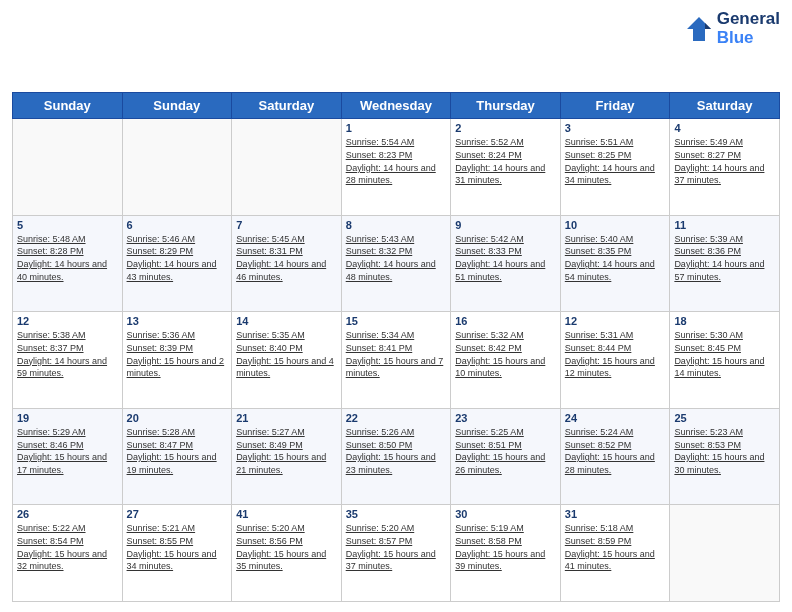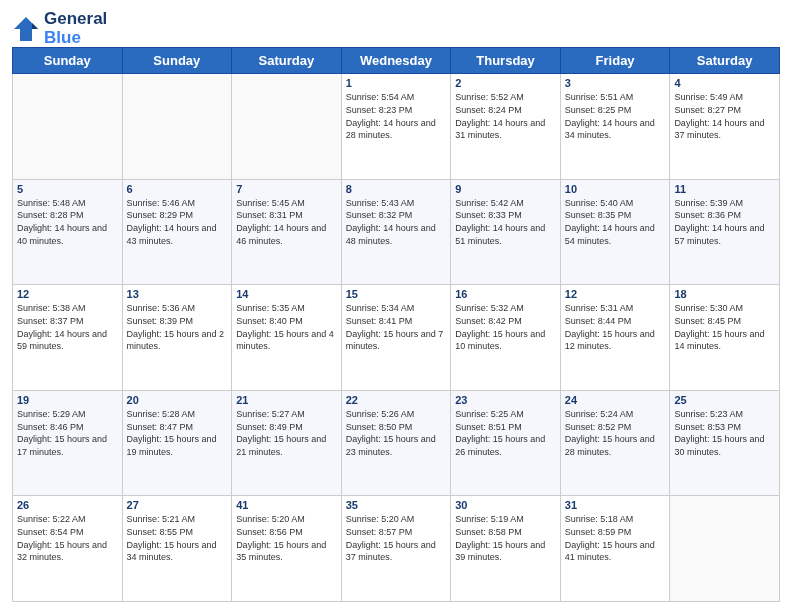--- a/index.html
+++ b/index.html
@@ -12,22 +12,23 @@
     }
     .page {
       width: 792px;
       height: 612px;
       padding: 10px 12px;
       display: flex;
       flex-direction: column;
     }
     .header {
       display: flex;
-      justify-content: flex-start;
+      justify-content: flex-end;
       align-items: flex-start;
+      margin-bottom: 8px;
     }
     .logo {
       display: flex;
       align-items: center;
       gap: 4px;
     }
     .logo-icon {
       width: 28px;
       height: 28px;
     }
@@ -43,20 +44,21 @@
     .location-title {
       font-size: 15px;
       color: #333;
       margin-top: 2px;
     }
     .calendar {
       flex: 1;
       border-collapse: collapse;
       width: 100%;
       table-layout: fixed;
+      margin-top: 37px;
     }
     .calendar th {
       background: #2a6abf;
       color: #fff;
       font-size: 13px;
       font-weight: bold;
       padding: 5px 4px;
       text-align: center;
       border: 1px solid #1a4a9f;
     }
@@ -77,20 +79,21 @@
       font-size: 11px;
       font-weight: bold;
       color: #1a3a6e;
       display: block;
       margin-bottom: 2px;
     }
     .day-info {
       font-size: 9px;
       line-height: 1.4;
       color: #333;
+      text-decoration: underline;
     }
     .empty-cell {
       background: #f9f9f9 !important;
     }
   </style>
 </head>
 <body>
 
 <div class="page">
   <div class="header">

